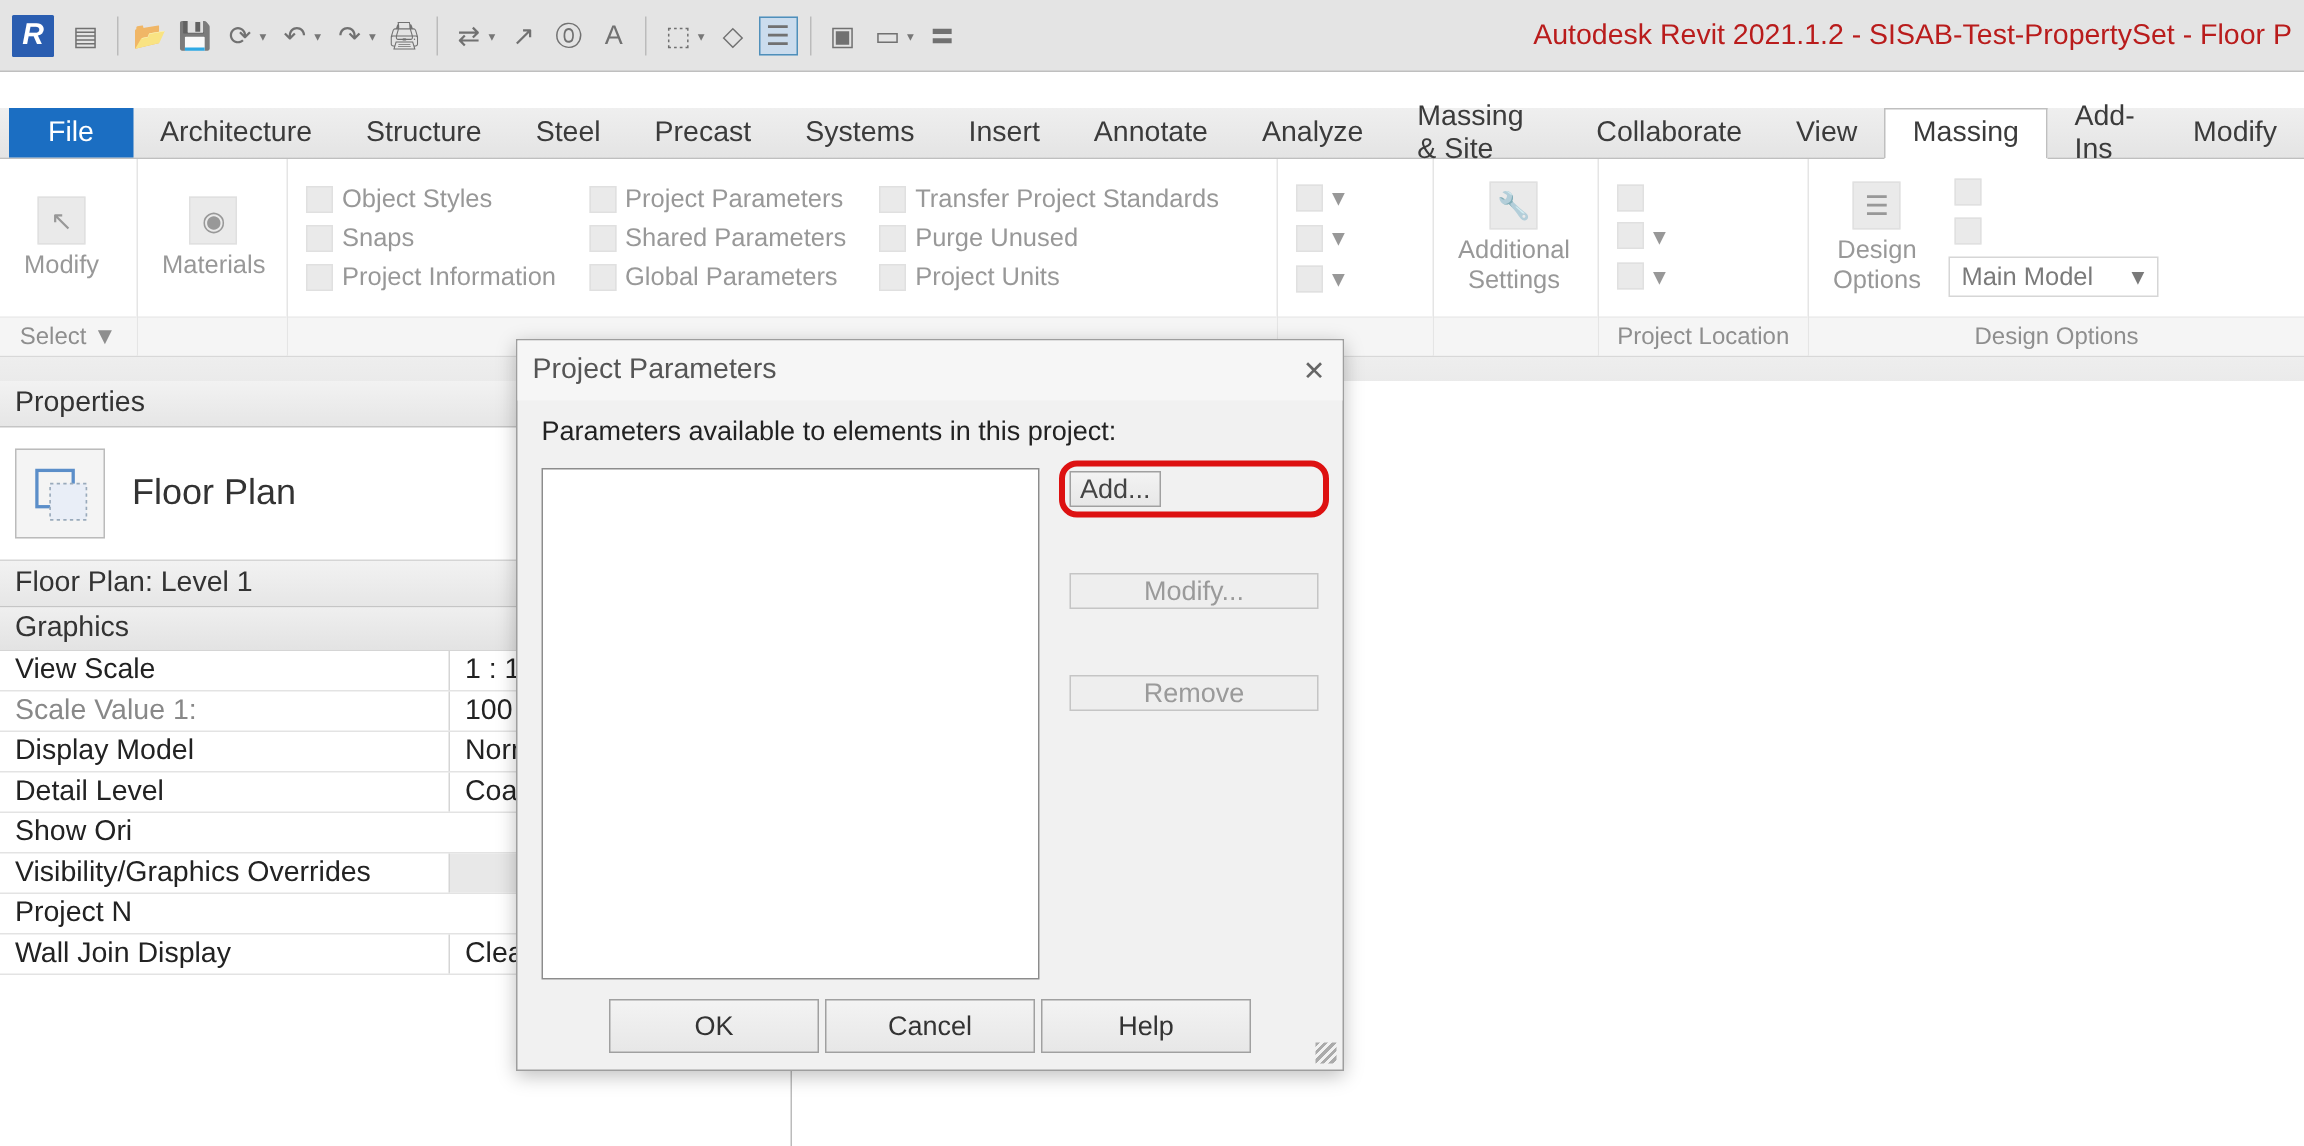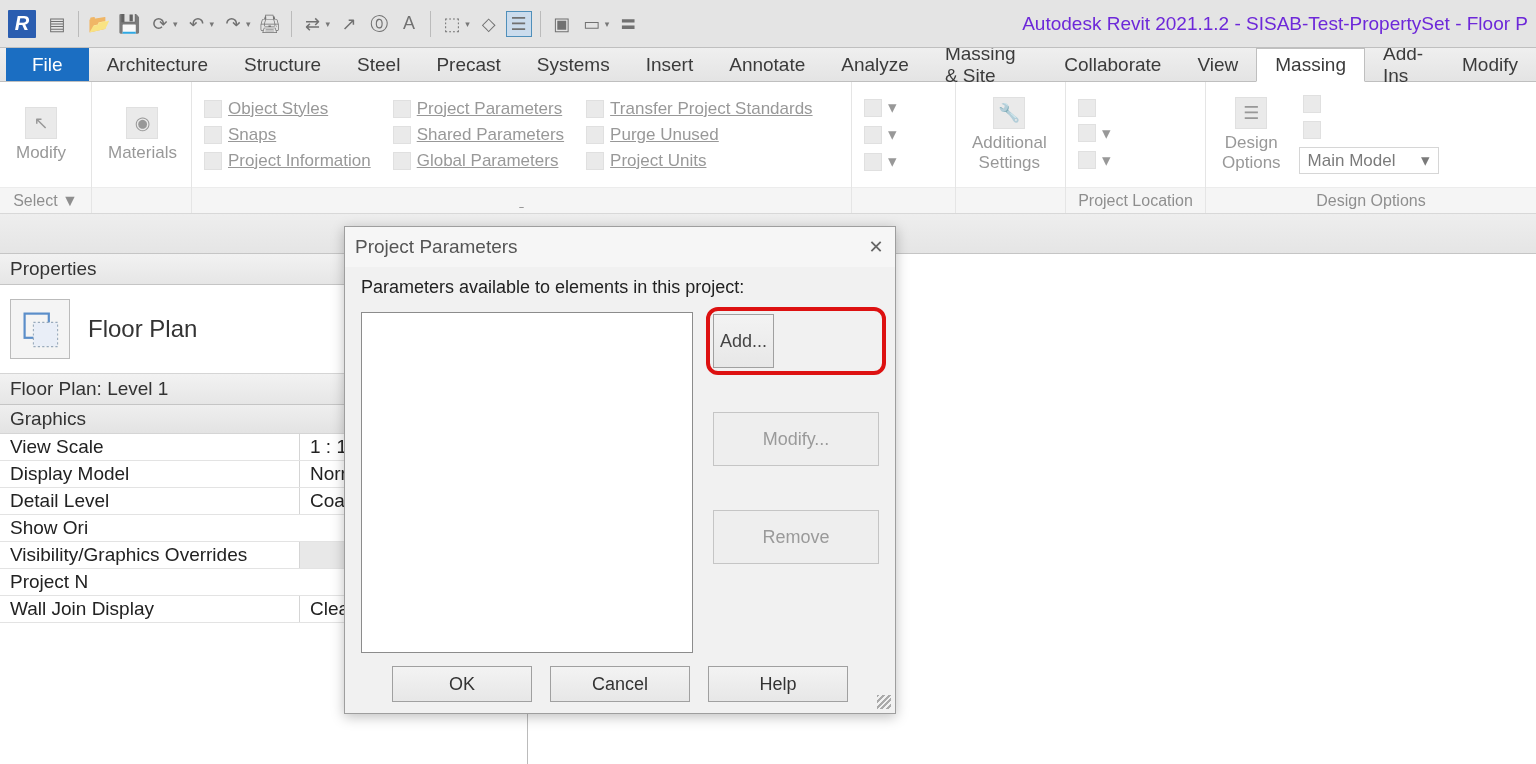--- a/index.html
+++ b/index.html
@@ -8,26 +8,26 @@
   
   .qat {
     height:48px; background:#e4e4e4; border-bottom:1px solid #bfbfbf;
     display:flex; align-items:center; padding:0 8px; position:relative;
   }
   .revit-logo { width:28px; height:28px; background:#2a5db0; margin-right:6px; border-radius:1px; display:flex; align-items:center; justify-content:center; color:#fff; font-weight:bold; font-size:20px; font-style:italic;}
   .qat-btn { width:26px; height:26px; margin:0 2px; display:flex; align-items:center; justify-content:center; color:#555; font-size:18px; opacity:.8; }
   .qat-sep { width:1px; height:26px; background:#bbb; margin:0 6px; }
   .qat-drop { font-size:9px; color:#777; margin-left:-2px; margin-right:4px;}
   .qat-btn.active { background:#c6dbf0; border:1px solid #2a7ab0; }
-  .app-title { position:absolute; right:8px; top:0; height:48px; display:flex; align-items:center; color:#6d28d9; font-size:19px; }
+  .app-title { position:absolute; right:8px; top:0; height:48px; display:flex; align-items:center; color:#b91c1c; font-size:19px; }
 
   
   .ribbon-tabs {
     height:34px; background:linear-gradient(#efefef,#e4e4e4); border-bottom:1px solid #bfbfbf;
-    display:flex; align-items:stretch; padding-left:6px;
+    display:flex; align-items:stretch; padding-left:6px;margin-top:24px;
   }
   .ribbon-tab { padding:0 18px; display:flex; align-items:center; font-size:19px; color:#3b3b3b; cursor:default; }
   .ribbon-tab.file { background:#1b6ec2; color:#fff; padding:0 26px; }
   .ribbon-tab.active { background:#fff; border:1px solid #bfbfbf; border-bottom:1px solid #fff; margin-bottom:-1px; }
 
   
   .ribbon-panels {
     height:132px; background:#fff; border-bottom:1px solid #bfbfbf;
     display:flex; align-items:stretch; opacity:.6; font-size:17px; color:#555;
     position:relative;
@@ -74,25 +74,25 @@
     display:flex; flex-direction:column;
   }
   .dlg-title { height:40px; display:flex; align-items:center; justify-content:space-between; padding:0 10px; background:#f6f6f6; color:#555; font-size:19px;}
   .dlg-close { width:18px; height:18px; display:flex; align-items:center; justify-content:center; color:#666; font-size:18px; }
   .dlg-body { flex:1; padding:10px 16px 6px 16px; display:flex; flex-direction:column; }
   .dlg-label { font-size:18px; color:#222; margin-bottom:14px; }
   .dlg-split { flex:1; display:flex; gap:20px; }
   .param-list { flex:1; background:#fff; border:1px solid #8c8c8c; }
   .side-btns { width:166px; display:flex; flex-direction:column; gap:14px; padding-top:2px;}
   .side-btns button {
-    height:54px; background:linear-gradient(#f3f3f3,#e7e7e7); border:1px solid #a0a0a0; font-size:18px; color:#444;
+    height:24px; background:linear-gradient(#f3f3f3,#e7e7e7); border:1px solid #a0a0a0; font-size:18px; color:#444;
   }
   .side-btns button.disabled { color:#9a9a9a; border-color:#c5c5c5; background:#eee;margin-top:30px; }
   .side-btns .highlight-wrap { border:4px solid #d11; border-radius:12px; padding:3px; margin:-7px;}
-  .dlg-footer { height:54px; display:flex; align-items:center; justify-content:center; gap:18px; padding-bottom:4px; position:relative;}
+  .dlg-footer { height:54px; display:flex; align-items:center; justify-content:center; gap:4px; padding-bottom:4px; position:relative;}
   .dlg-footer button { width:140px; height:36px; background:linear-gradient(#f3f3f3,#e7e7e7); border:1px solid #a0a0a0; font-size:18px; color:#333;}
   .dlg-grip { position:absolute; right:4px; bottom:4px; width:14px; height:14px;
     background:repeating-linear-gradient(135deg,#aaa 0 2px,transparent 2px 4px); }
 
   
   svg{display:block;}
 </style>
 </head>
 <body>
 
@@ -161,21 +161,21 @@
   <div class="panel" style="width:100px;">
     <div class="panel-body">
       <div class="pbtn-large">
         <div class="ico">◉</div>
         <span>Materials</span>
       </div>
     </div>
     <div class="panel-label">&nbsp;</div>
   </div>
 
-  <div class="panel" style="width:660px;text-decoration:underline;">
+  <div class="panel" style="width:660px;">
     <div class="panel-body" style="gap:14px;">
       <div class="pstack">
         <div class="pbtn-row">
             <div class="ico"></div>
             <span>Object  Styles</span>
           </div>
         <div class="pbtn-row">
             <div class="ico"></div>
             <span>Snaps</span>
           </div>
@@ -288,20 +288,24 @@
           </svg>
       </div>
       <div class="typename">Floor Plan</div>
     </div>
     <div class="inst-title">Floor Plan: Level 1</div>
     <div class="group-hdr">Graphics</div>
 
     <div class="prop-row">
       <div class="pname">View Scale</div>
       <div class="pval">1 : 100</div>
+    </div>
+    <div class="prop-row ro">
+      <div class="pname">Scale Value    1:</div>
+      <div class="pval">100</div>
     </div>
     <div class="prop-row">
       <div class="pname">Display Model</div>
       <div class="pval">Normal</div>
     </div>
     <div class="prop-row">
       <div class="pname">Detail Level</div>
       <div class="pval">Coarse</div>
     </div>
     <div class="prop-row">

